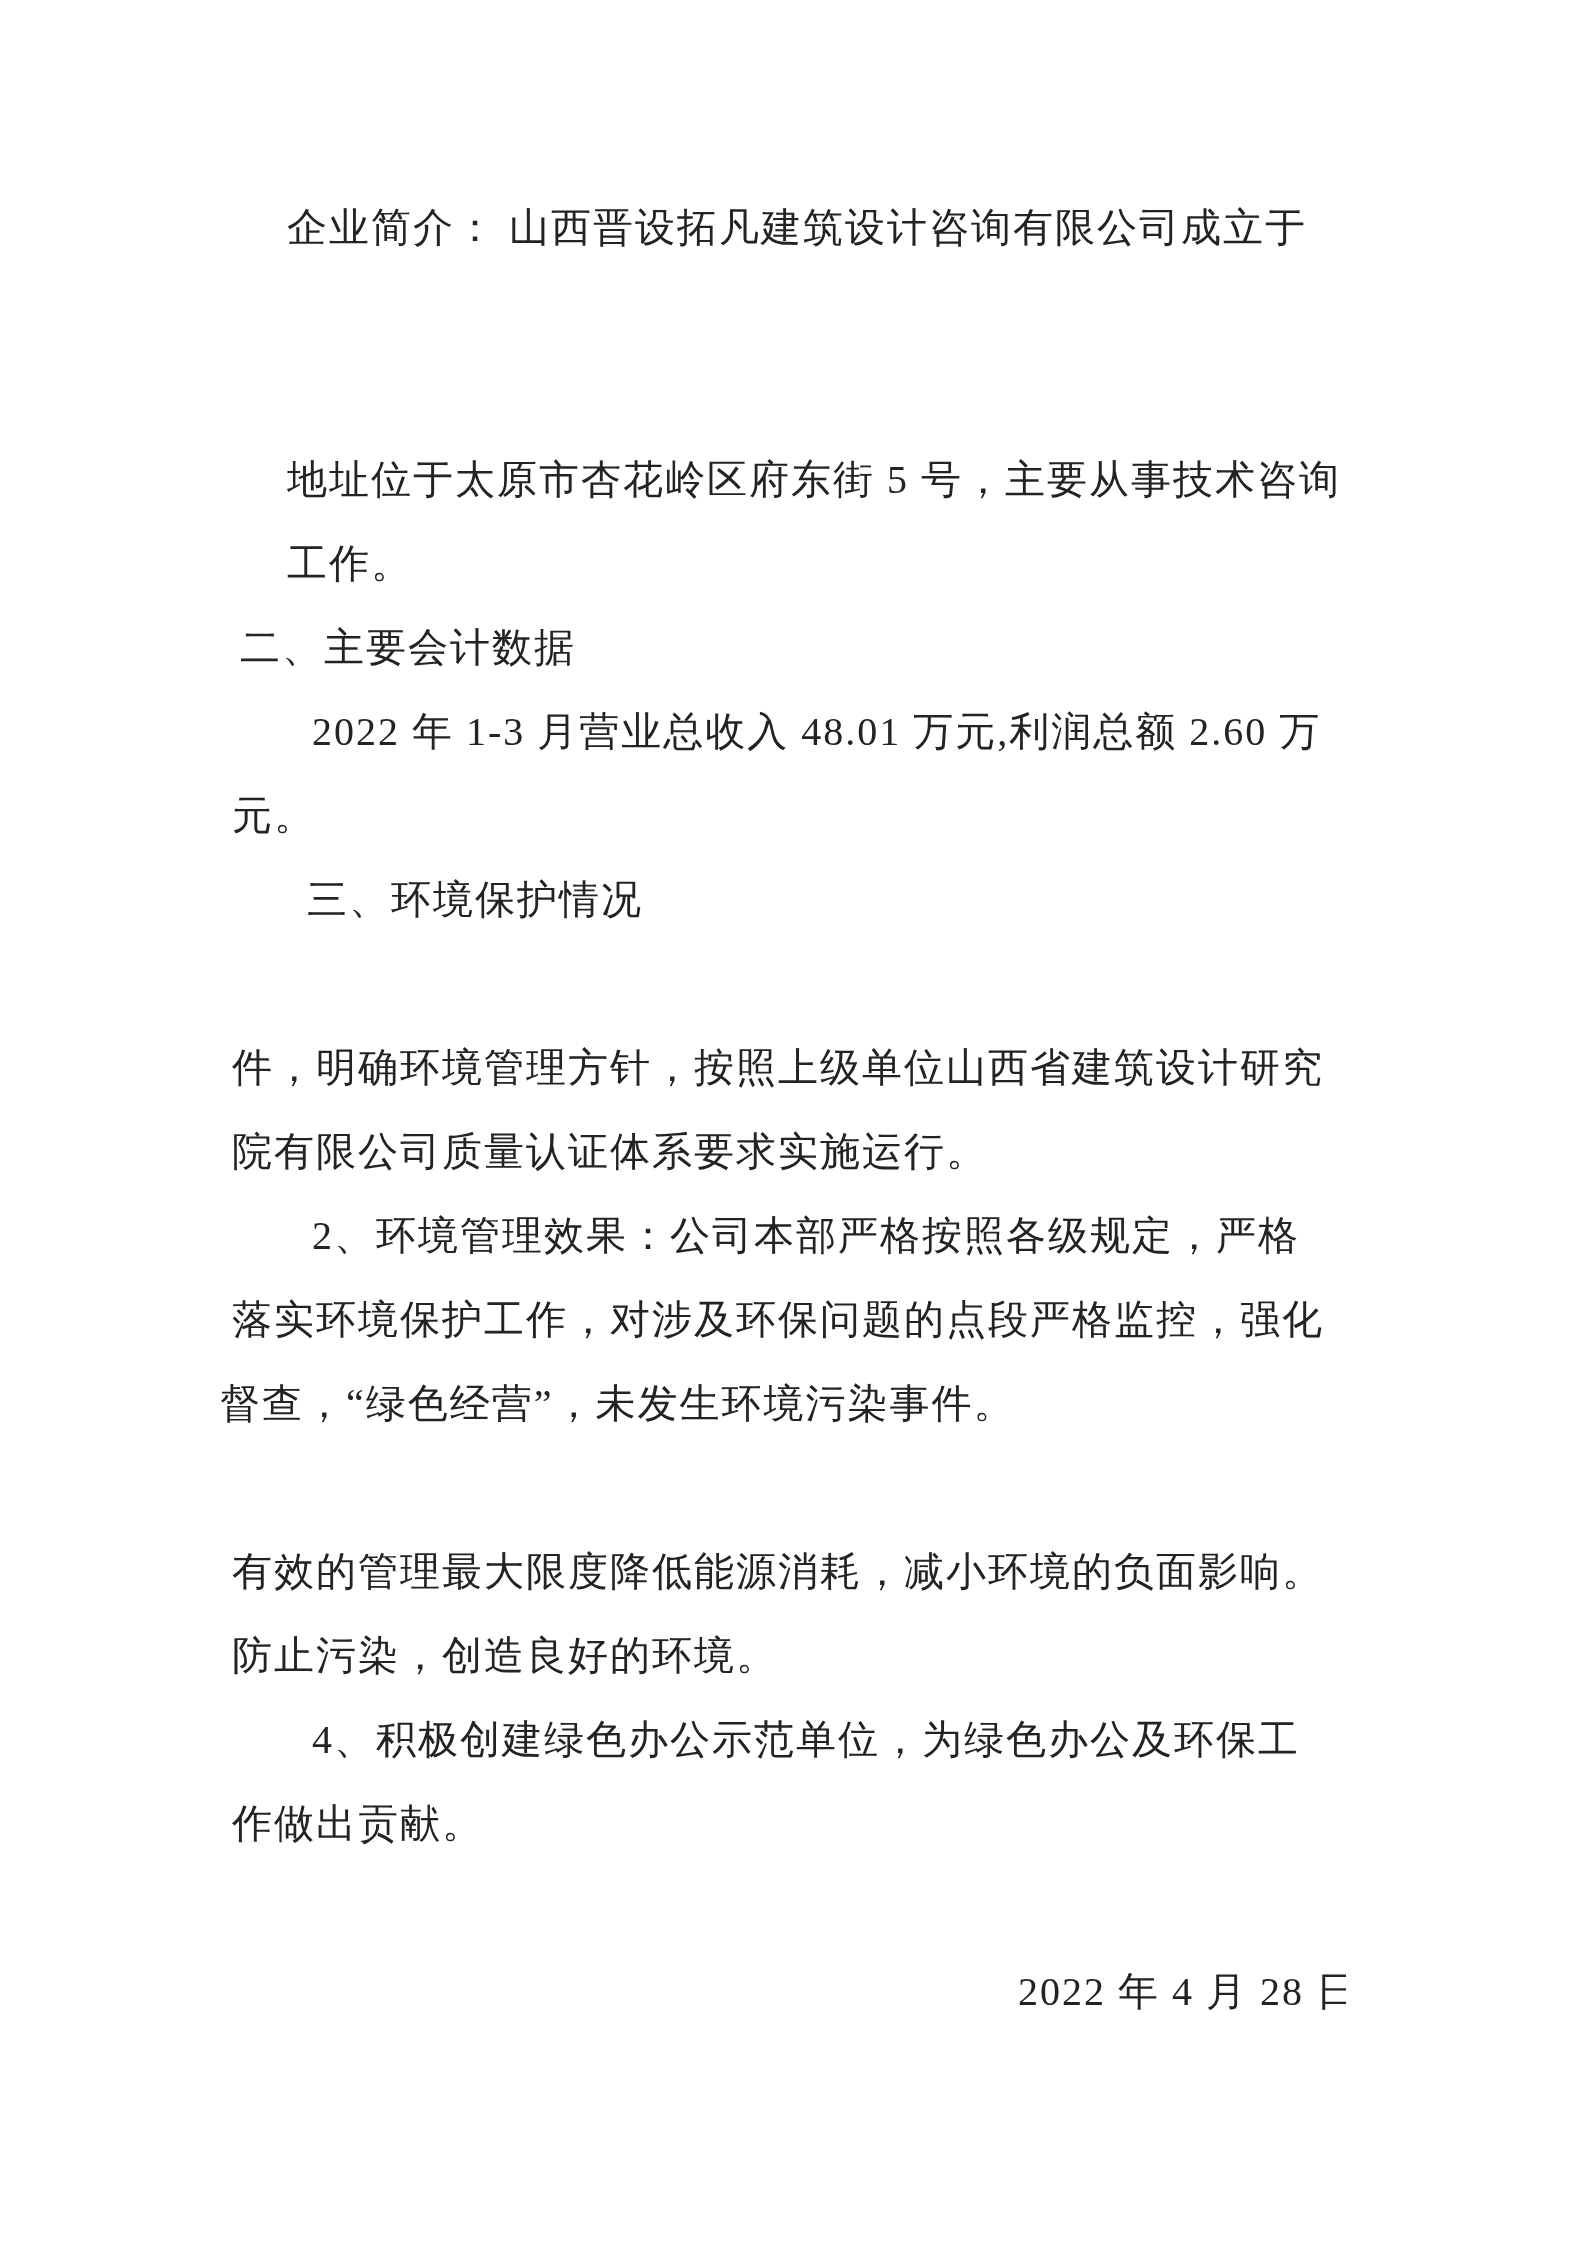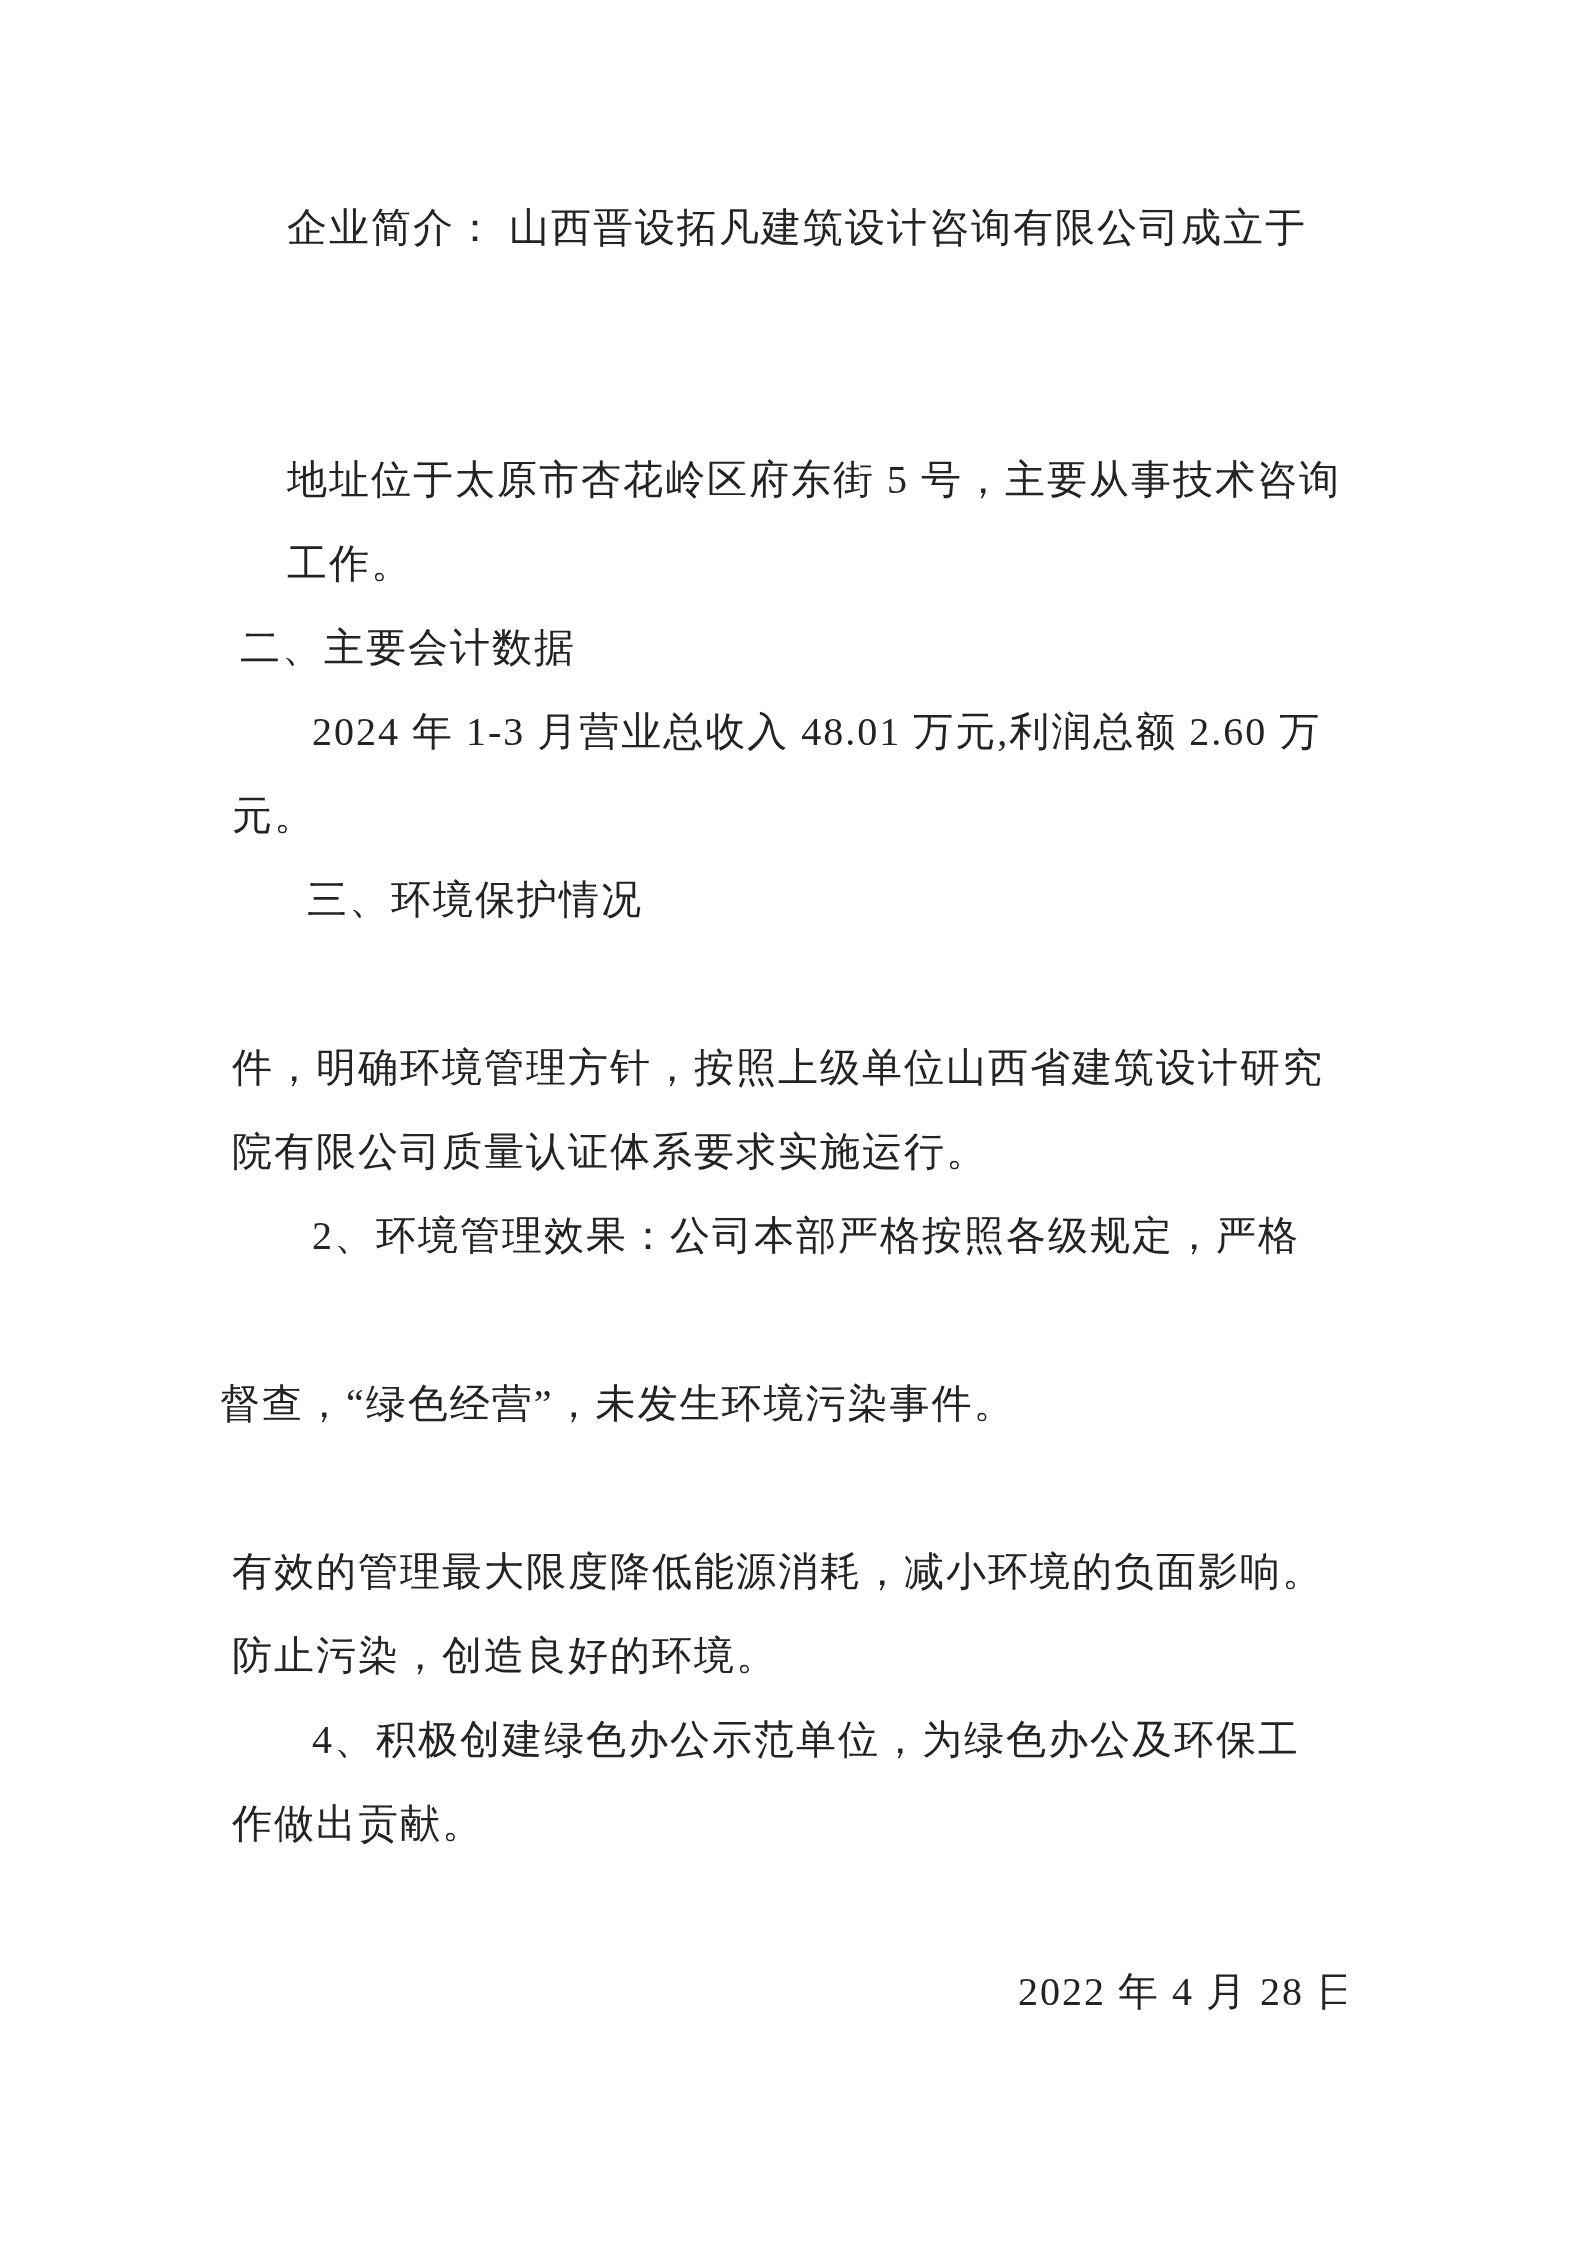--- a/index.html
+++ b/index.html
@@ -32,29 +32,30 @@
 </head>
 <body>
 
 <div class="page">
 
   <div class="line" style="top:207px;  left:287px;">企业简介： 山西晋设拓凡建筑设计咨询有限公司成立于</div>
   <div class="line" style="top:459px;  left:287px;">地址位于太原市杏花岭区府东街 5 号，主要从事技术咨询</div>
   <div class="line" style="top:543px;  left:287px;">工作。</div>
 
   <div class="line" style="top:627px;  left:240px;">二、主要会计数据</div>
-  <div class="line" style="top:711px;  left:312px;">2024 年 1-3 月营业总收入 48.01 万元,利润总额 2.60 万</div>
+  <div class="line" style="top:711px;  left:312px;">2022 年 1-3 月营业总收入 48.01 万元,利润总额 2.60 万</div>
   <div class="line" style="top:795px;  left:232px;">元。</div>
 
   <div class="line" style="top:879px;  left:307px;">三、环境保护情况</div>
 
   <div class="line" style="top:1047px; left:232px;">件，明确环境管理方针，按照上级单位山西省建筑设计研究</div>
   <div class="line" style="top:1131px; left:232px;">院有限公司质量认证体系要求实施运行。</div>
 
   <div class="line" style="top:1215px; left:312px;">2、环境管理效果：公司本部严格按照各级规定，严格</div>
+  <div class="line" style="top:1299px; left:232px;">落实环境保护工作，对涉及环保问题的点段严格监控，强化</div>
   <div class="line" style="top:1383px; left:220px;">督查，“绿色经营”，未发生环境污染事件。</div>
 
   <div class="line" style="top:1551px; left:232px;">有效的管理最大限度降低能源消耗，减小环境的负面影响。</div>
   <div class="line" style="top:1635px; left:232px;">防止污染，创造良好的环境。</div>
 
   <div class="line" style="top:1719px; left:312px;">4、积极创建绿色办公示范单位，为绿色办公及环保工</div>
   <div class="line" style="top:1803px; left:232px;">作做出贡献。</div>
 
 
   <div class="line" style="top:1971px; left:1018px;">2022 年 4 月 28 日</div>

